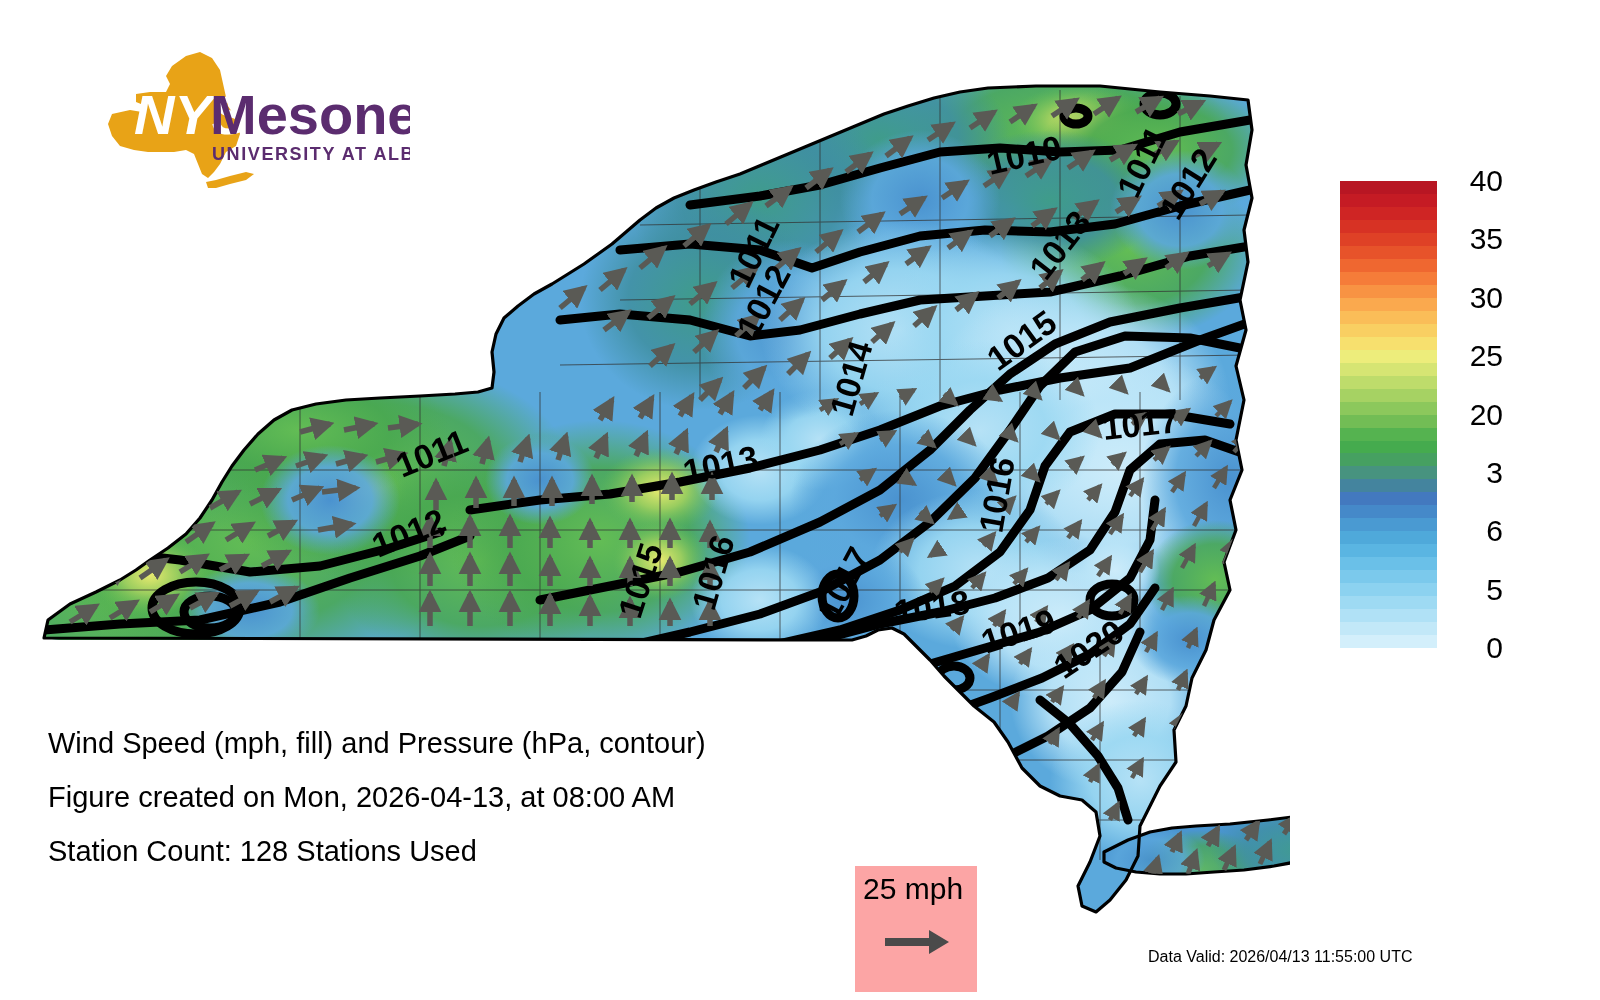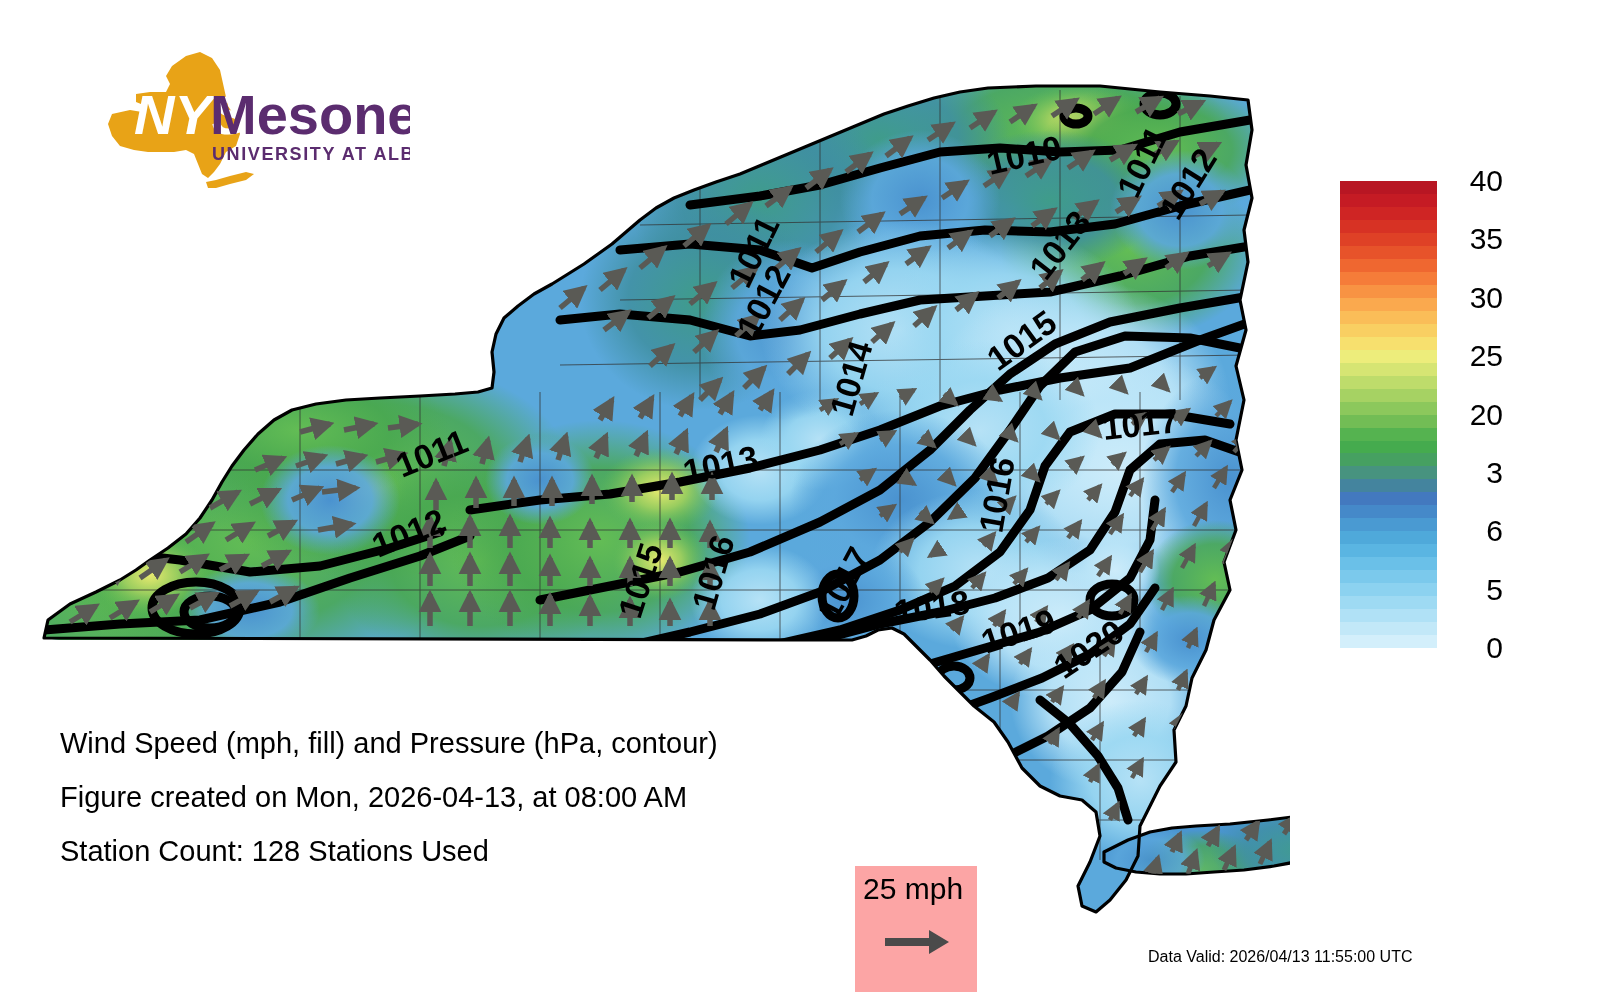--- a/index.html
+++ b/index.html
@@ -18,21 +18,21 @@
   #colorbar-group{position:absolute;left:1340px;top:181px;width:250px;height:470px;}
   #colorbar{position:absolute;left:0;top:0;width:97px;height:467px;
             display:flex;flex-direction:column-reverse;}
   #colorbar .cb-band{flex:1 1 auto;width:100%;}
   #colorbar-ticks{position:absolute;left:105px;top:0;width:120px;height:467px;}
   .cb-tick{position:absolute;left:0;width:58px;text-align:right;
            font-size:30px;line-height:30px;color:#000;}
 
   
   #caption{position:absolute;left:48px;top:716px;width:820px;}
-  #caption div{font-size:29px;line-height:54px;color:#000;white-space:nowrap;margin-left:12px;}
+  #caption div{font-size:29px;line-height:54px;color:#000;white-space:nowrap;}
 
   
   #wind-legend{position:absolute;left:855px;top:866px;width:122px;height:126px;
                background:#fca5a5;}
   #wind-legend .wl-label{position:absolute;left:8px;top:2px;font-size:30px;
                line-height:42px;color:#000;white-space:nowrap;}
   #wind-legend .wl-arrow{position:absolute;left:30px;top:62px;}
 
   
   #data-valid{position:absolute;left:1148px;top:944px;font-size:16px;

